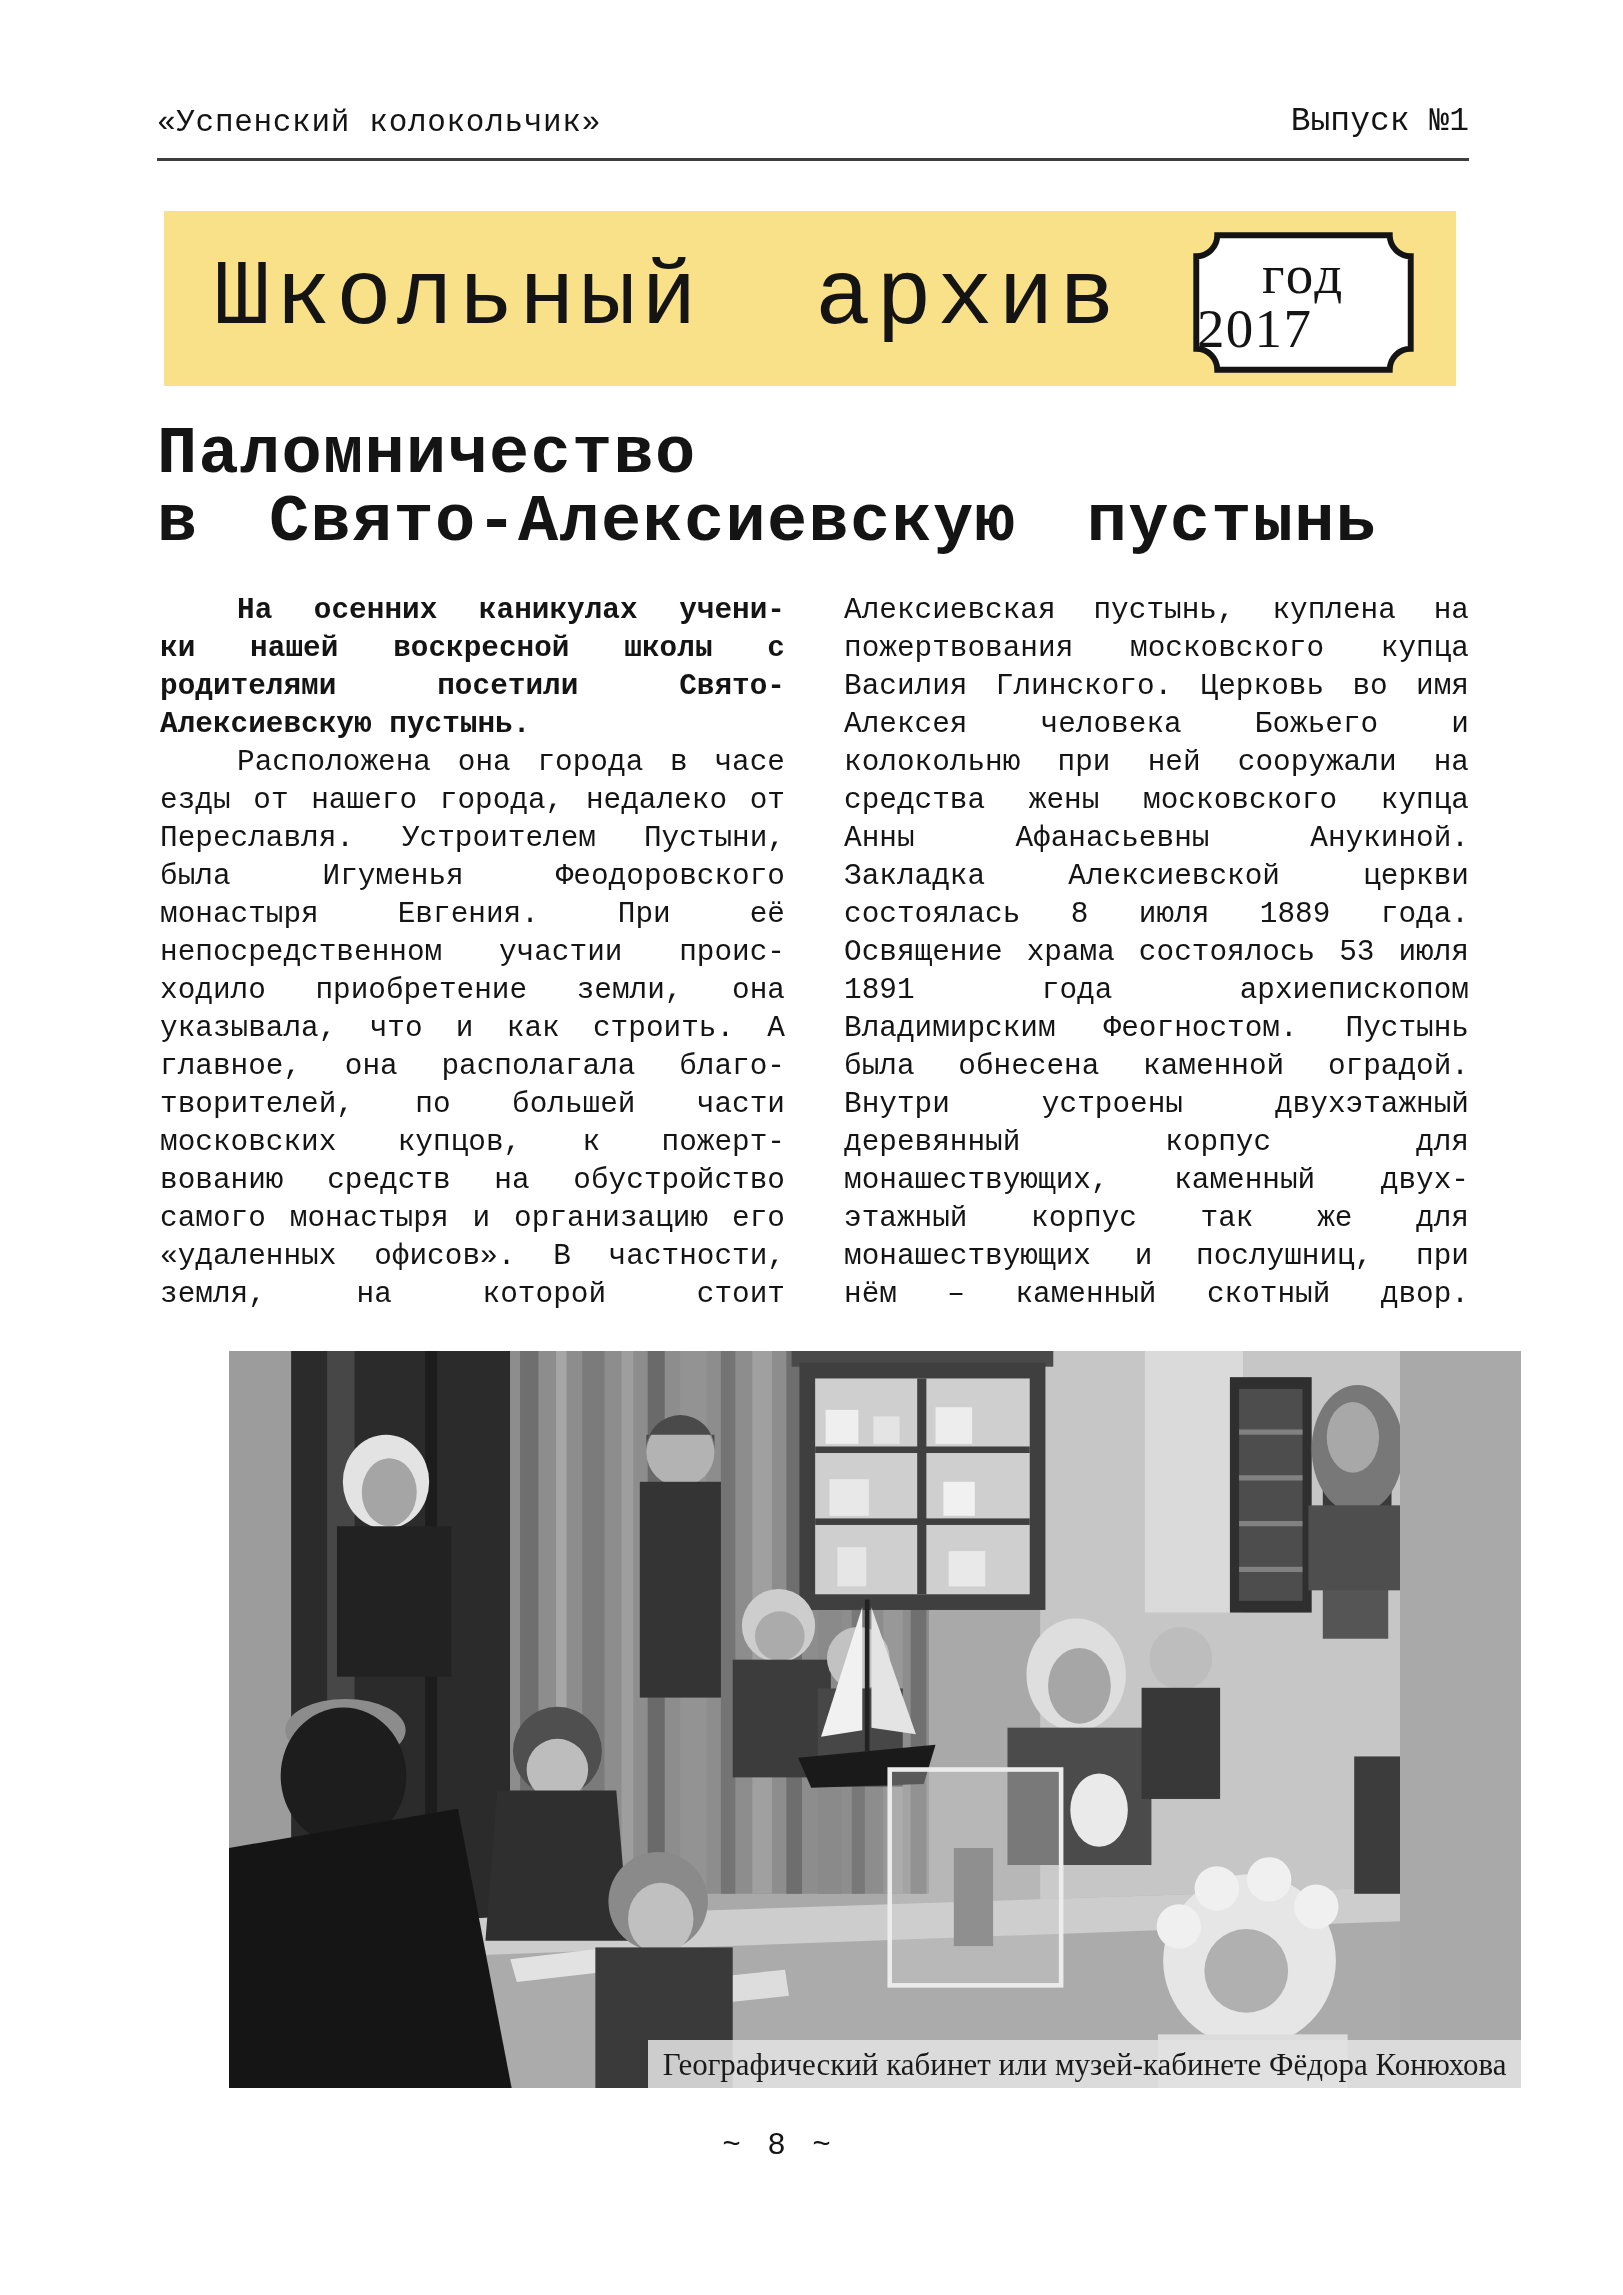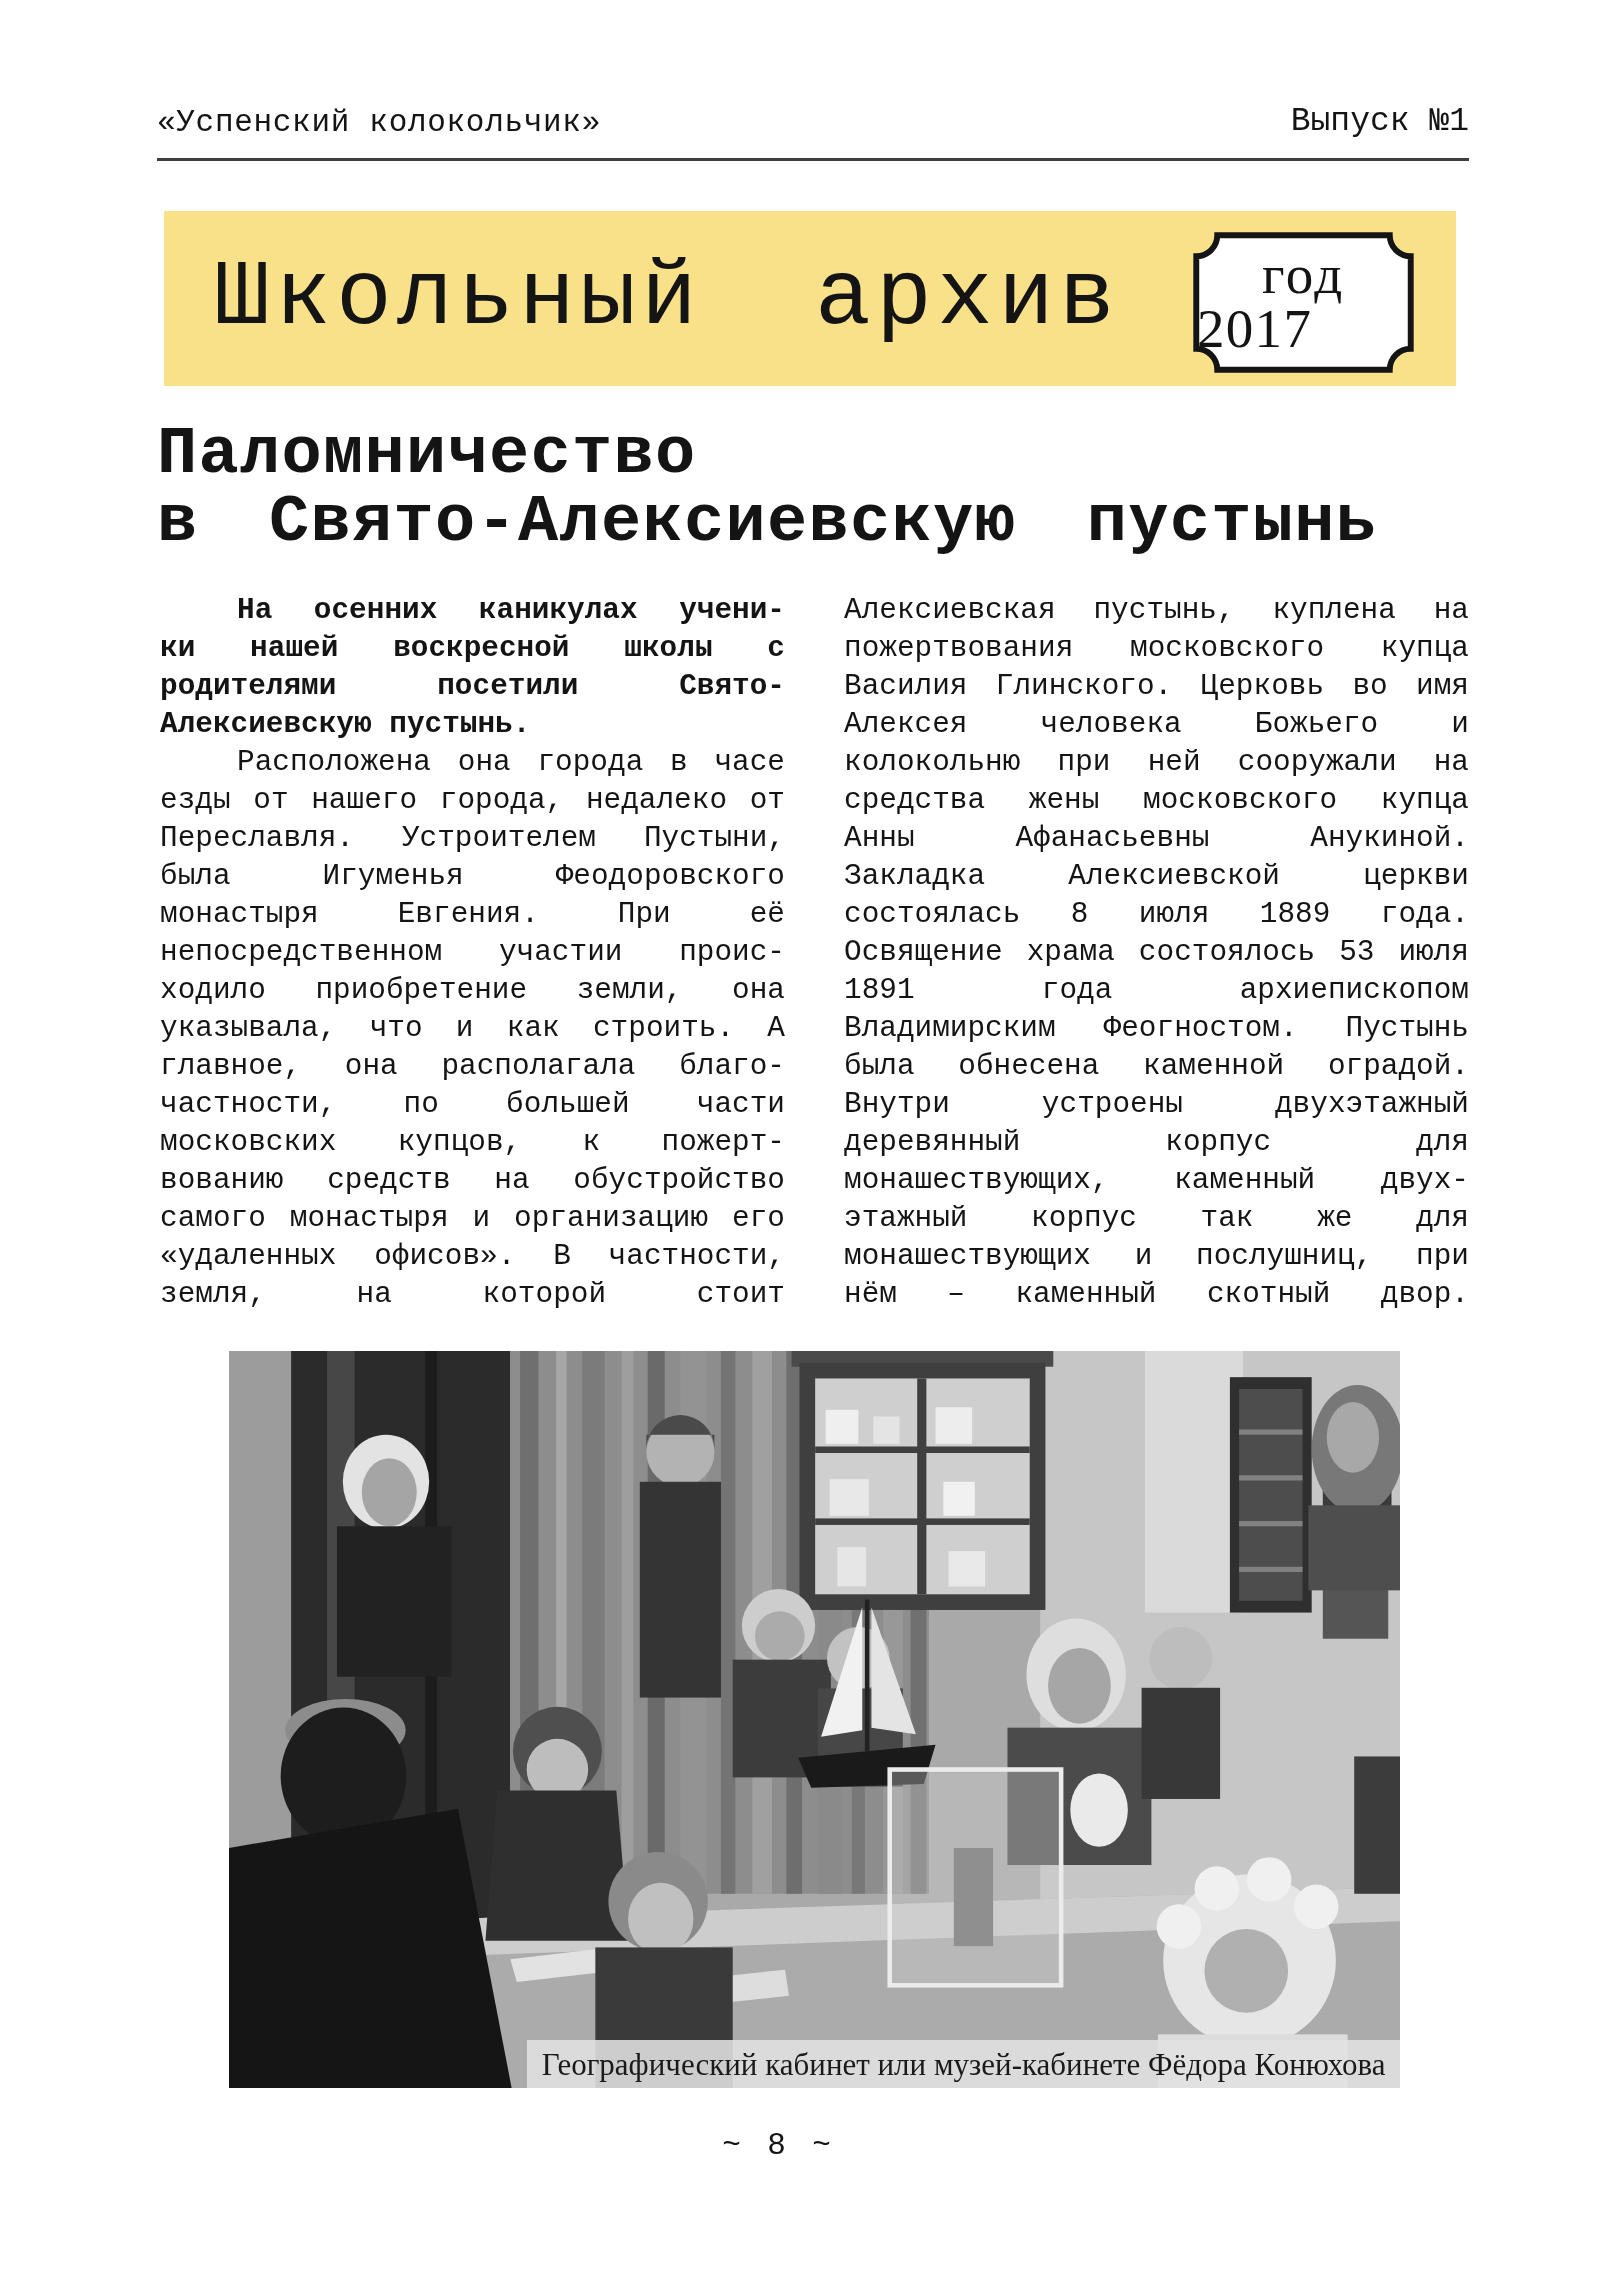--- a/index.html
+++ b/index.html
@@ -35,21 +35,21 @@
   .art-title{position:absolute;left:157px;top:420px;font-weight:bold;font-size:67px;line-height:68px;
     letter-spacing:1.3px;word-spacing:29px;white-space:nowrap;}
   
   .columns{position:absolute;left:160px;top:592px;width:1309px;display:flex;gap:59px;}
   .col{width:625px;}
   .line{font-size:29.4px;line-height:38px;text-align:justify;text-align-last:justify;}
   .line.end{text-align-last:left;}
   .line.indent{text-indent:77px;}
   .line.bold{font-weight:bold;}
   
-  .photo{position:absolute;left:229px;top:1351px;width:1171px;height:737px;background:#a9a9a9;}
+  .photo{position:absolute;left:229px;top:1351px;width:1292px;height:737px;background:#a9a9a9;}
   .photo svg{display:block;width:1171px;height:737px;}
   .caption{
     position:absolute;right:0;bottom:0;max-width:982px;background:var(--caption_bg);
     font-family:"Liberation Serif",serif;font-size:31px;line-height:41px;padding:3.3px 14.4px;
     white-space:nowrap;color:#1a1a1a;
   }
   
   .pagenum{position:absolute;left:0;top:2128px;width:1557px;text-align:center;font-size:31px;letter-spacing:3.9px;}
 </style>
 </head>
@@ -83,21 +83,21 @@
       <div class="line bold end">Алексиевскую пустынь.</div>
       <div class="line indent">Расположена она города в часе</div>
       <div class="line">езды от нашего города, недалеко от</div>
       <div class="line">Переславля. Устроителем Пустыни,</div>
       <div class="line">была Игуменья Феодоровского</div>
       <div class="line">монастыря Евгения. При её</div>
       <div class="line">непосредственном участии проис-</div>
       <div class="line">ходило приобретение земли, она</div>
       <div class="line">указывала, что и как строить. А</div>
       <div class="line">главное, она располагала благо-</div>
-      <div class="line">частности, по большей части</div>
+      <div class="line">творителей, по большей части</div>
       <div class="line">московских купцов, к пожерт-</div>
       <div class="line">вованию средств на обустройство</div>
       <div class="line">самого монастыря и организацию его</div>
       <div class="line">«удаленных офисов». В частности,</div>
       <div class="line">земля, на которой стоит</div>
     </div>
   <div class="col" id="col-right">
       <div class="line">Алексиевская пустынь, куплена на</div>
       <div class="line">пожертвования московского купца</div>
       <div class="line">Василия Глинского. Церковь во имя</div>

